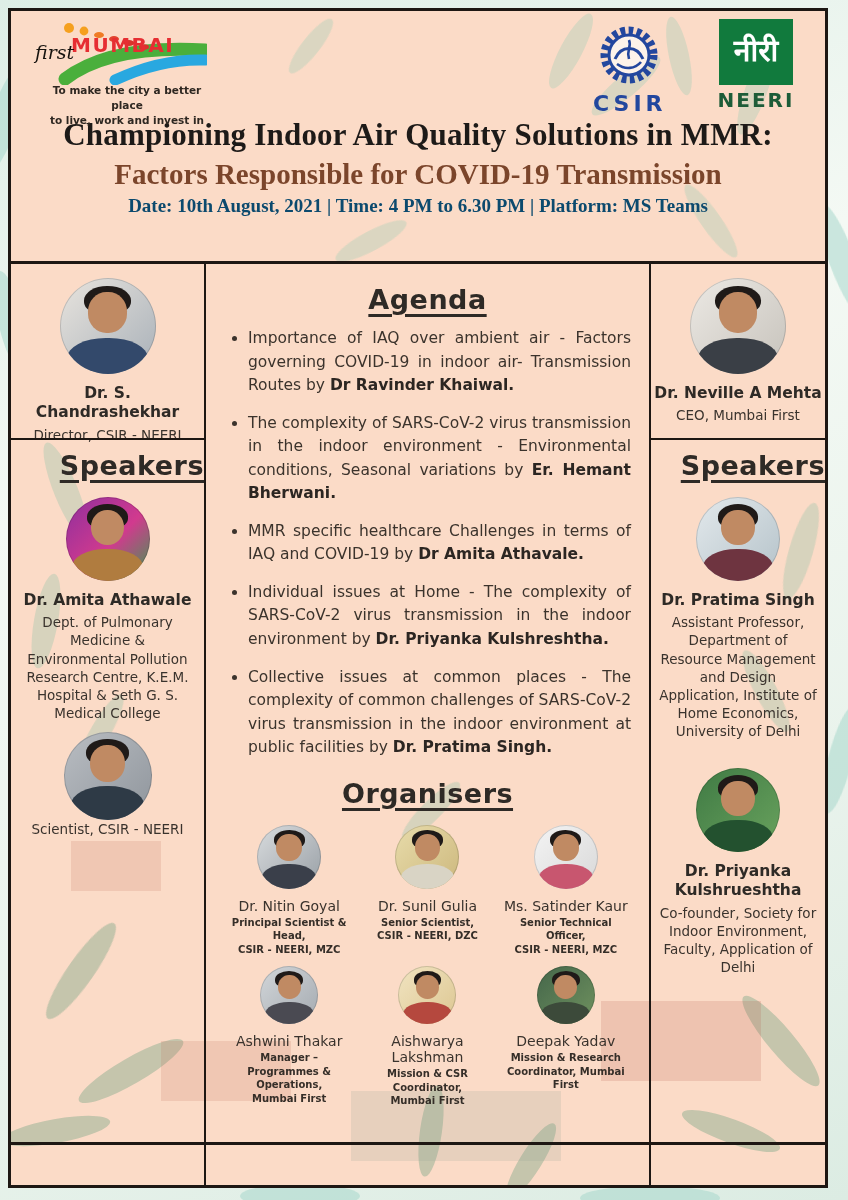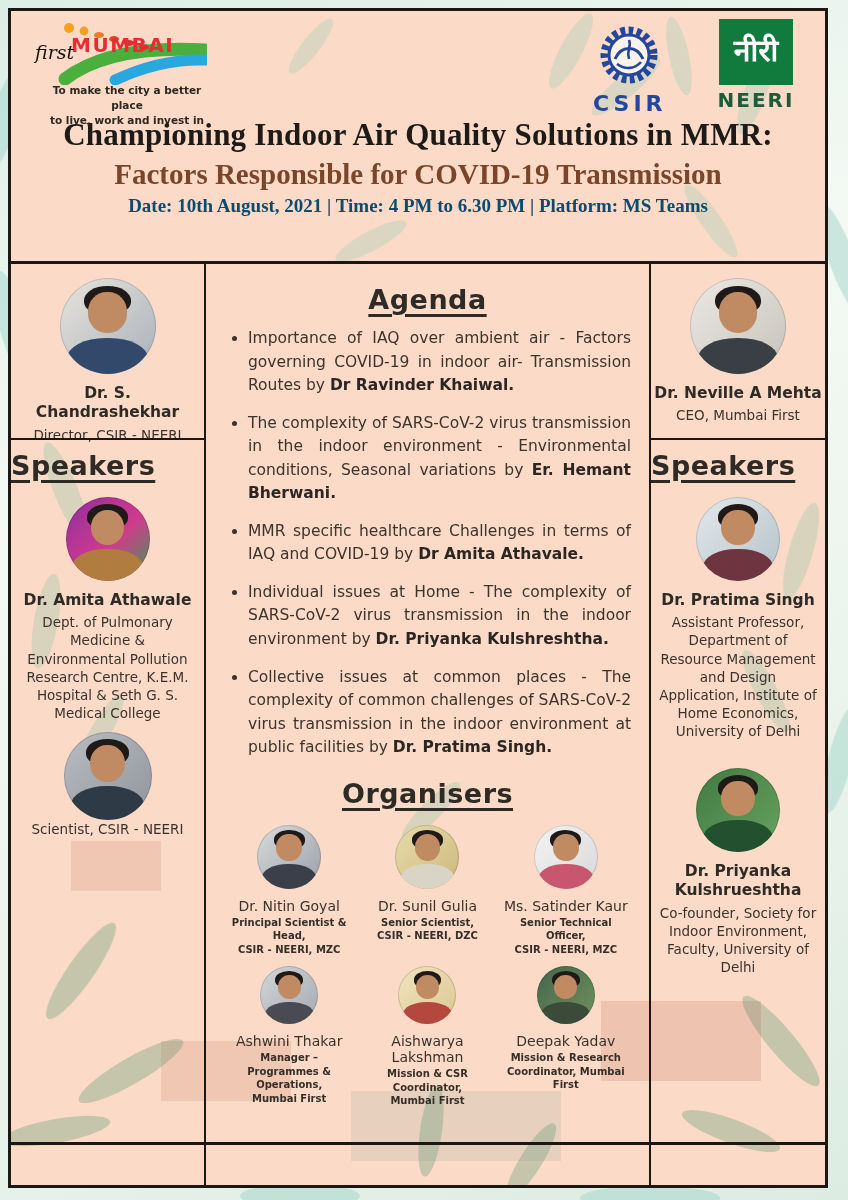--- a/index.html
+++ b/index.html
@@ -42,21 +42,21 @@
   .title2 { font-family:"Liberation Serif",serif; font-weight:700; font-size:29px;
             color:#7b452b; margin-top:5px; }
   .meta   { font-family:"Liberation Serif",serif; font-weight:700; font-size:19px;
             color:#0c4a6e; margin-top:4px; }
 
   
   .body-grid { position:relative; z-index:1; display:grid; grid-template-columns:193px 447px 1fr;
                height:878px; }
   .col { overflow:hidden; }
   .col.mid { border-left:2.5px solid #1d1713; border-right:2.5px solid #1d1713; padding:10px 14px 0; }
-  .col.side { display:flex; flex-direction:column; align-items:flex-start; text-align:center; }
+  .col.side { display:flex; flex-direction:column; align-items:flex-end; text-align:center; }
 
   .chair { width:100%; height:174px; padding-top:14px; }
   .col-divider { width:100%; border-top:2.5px solid #1d1713; }
 
   .section-heading { font-size:27px; font-weight:800; color:#2e2a26; text-align:center;
                      text-decoration:underline; text-decoration-thickness:3px; text-underline-offset:5px;
                      letter-spacing:.5px; margin:10px 0 6px; }
 
   .sp-block { width:100%; padding:0 8px; margin-top:10px; }
   .sp-name { font-size:15.5px; font-weight:800; color:#2e2a26; margin:10px auto 3px; line-height:1.25; }
@@ -342,21 +342,21 @@
           <div class="sp-role">Assistant Professor, Department of Resource Management and Design Application, Institute of Home Economics, University of Delhi</div>
         </div>
 
         <div class="sp-block" style="margin-top:28px;">
           <div class="photo size-84 p-priyanka">
             <div class="hair"></div>
             <div class="head"></div>
             <div class="shoulders"></div>
           </div>
           <div class="sp-name narrow">Dr. Priyanka Kulshrueshtha</div>
-          <div class="sp-role">Co-founder, Society for Indoor Environment, Faculty, University of Delhi</div>
+          <div class="sp-role">Co-founder, Society for Indoor Environment, Faculty, Application of Delhi</div>
         </div>
       </aside>
     </div>
 
     <div class="footer-strip">
       <div></div>
       <div class="fcell-mid"></div>
       <div></div>
     </div>
 

